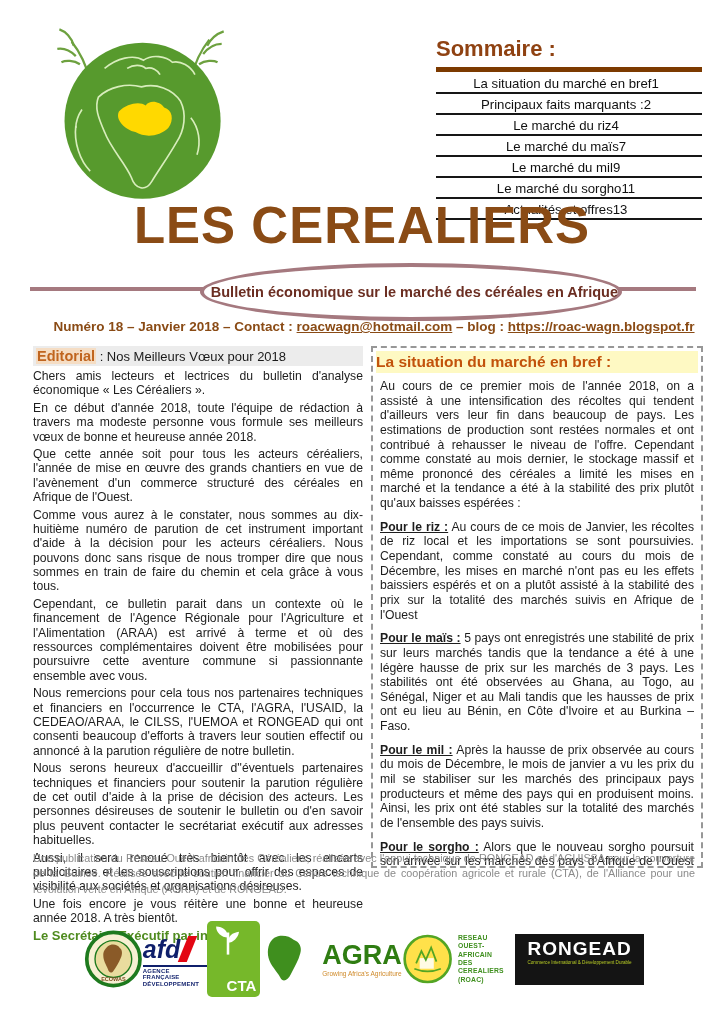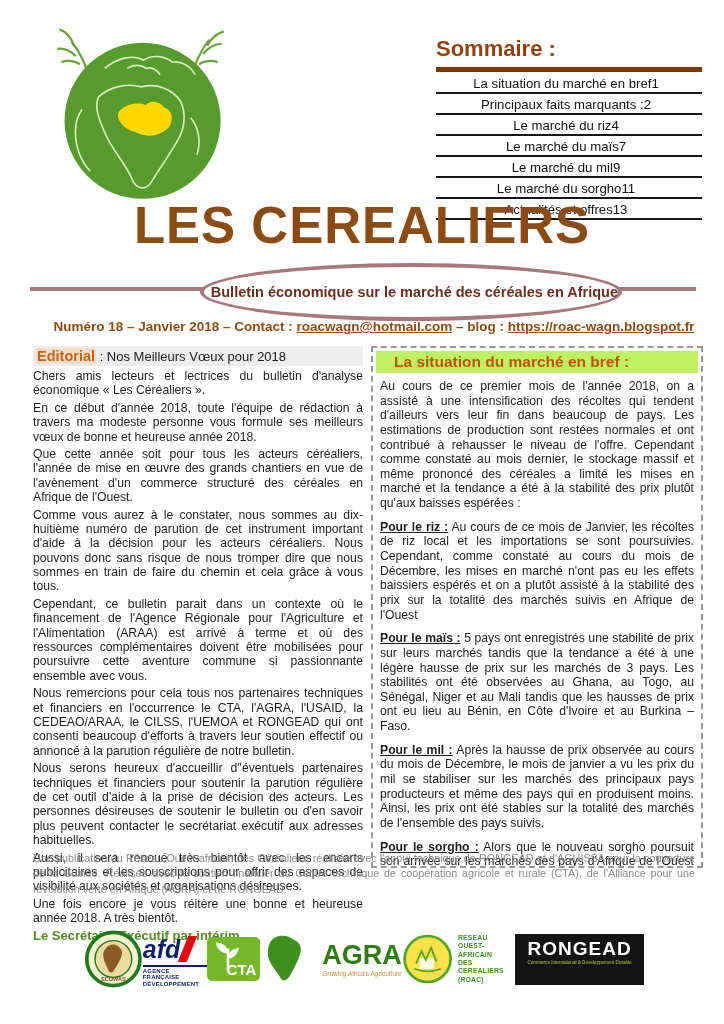--- a/index.html
+++ b/index.html
@@ -32,38 +32,38 @@
   
   .col-left{position:absolute;left:33px;top:346px;width:330px;}
   .ed-header{background:#ececec;padding:2px 3px;font-size:14.5px;margin-bottom:3px;white-space:nowrap;}
   .ed-label{color:#c0651f;font-weight:bold;background:#f5ddc4;padding:0 1px;}
   .ed-sub{color:#1a1a1a;font-size:13px;}
   .col-left p{margin:0 0 3px 0;font-size:12.2px;line-height:1.18;text-align:justify;color:#1d1d1d;}
   .signature{font-size:13px;font-weight:bold;color:#4f8b1f;margin-top:2px;}
 
   .col-right{position:absolute;left:371px;top:346px;width:332px;height:522px;
              border:2px dashed #979797;box-sizing:border-box;padding:4px 7px 4px 7px;overflow:hidden;}
-  .sit-header{background:#bef264;color:#c2520b;font-weight:bold;font-size:15.5px;
-              padding:2px 18px;margin:-1px -4px 6px -4px;}
+  .sit-header{background:#fef9c3;color:#c2520b;font-weight:bold;font-size:15.5px;
+              padding:2px 0;margin:-1px -4px 6px -4px;}
   .col-right p{margin:0 0 9px 0;font-size:12.2px;line-height:1.2;text-align:justify;color:#1d1d1d;}
   .lead{font-weight:bold;text-decoration:underline;}
 
   
   .footer-text{position:absolute;left:33px;top:851px;width:662px;font-size:10.8px;
                line-height:1.42;color:#8a8a8a;text-align:justify;}
   .logos{position:absolute;left:84px;top:922px;width:560px;height:74px;
          display:flex;align-items:center;justify-content:space-between;}
 
   .afd{width:70px;text-align:left;}
   .afd-mark{display:flex;align-items:flex-end;height:30px;border-bottom:2px solid #0f1f6b;padding-bottom:3px;}
   .afd-txt{font-size:25px;font-weight:bold;font-style:italic;color:#0f1f6b;line-height:1;}
   .afd-slash{width:9px;height:26px;background:#e30613;transform:skewX(-22deg);margin-left:3px;}
   .afd-sub{font-size:6px;font-weight:bold;color:#0f1f6b;letter-spacing:.2px;margin-top:1px;}
 
-  .cta-logo{position:relative;width:58px;height:44px;background:#76b82a;border-radius:5px;}
+  .cta-logo{position:relative;width:58px;height:76px;background:#76b82a;border-radius:5px;}
   .cta-logo svg{position:absolute;left:4px;top:3px;}
   .cta-txt{position:absolute;right:4px;bottom:3px;color:#fff;font-weight:bold;font-size:15px;}
 
   .agra{display:flex;align-items:center;gap:16px;}
   .agra-name{font-size:27px;font-weight:bold;color:#2f7d12;line-height:1;}
   .agra-tag{font-size:6.5px;color:#cf8a2a;margin-top:1px;}
 
   .roac{display:flex;align-items:center;gap:5px;}
   .roac-lines div{font-size:6.8px;font-weight:bold;color:#3f8f1e;letter-spacing:.2px;line-height:1.25;}
 

